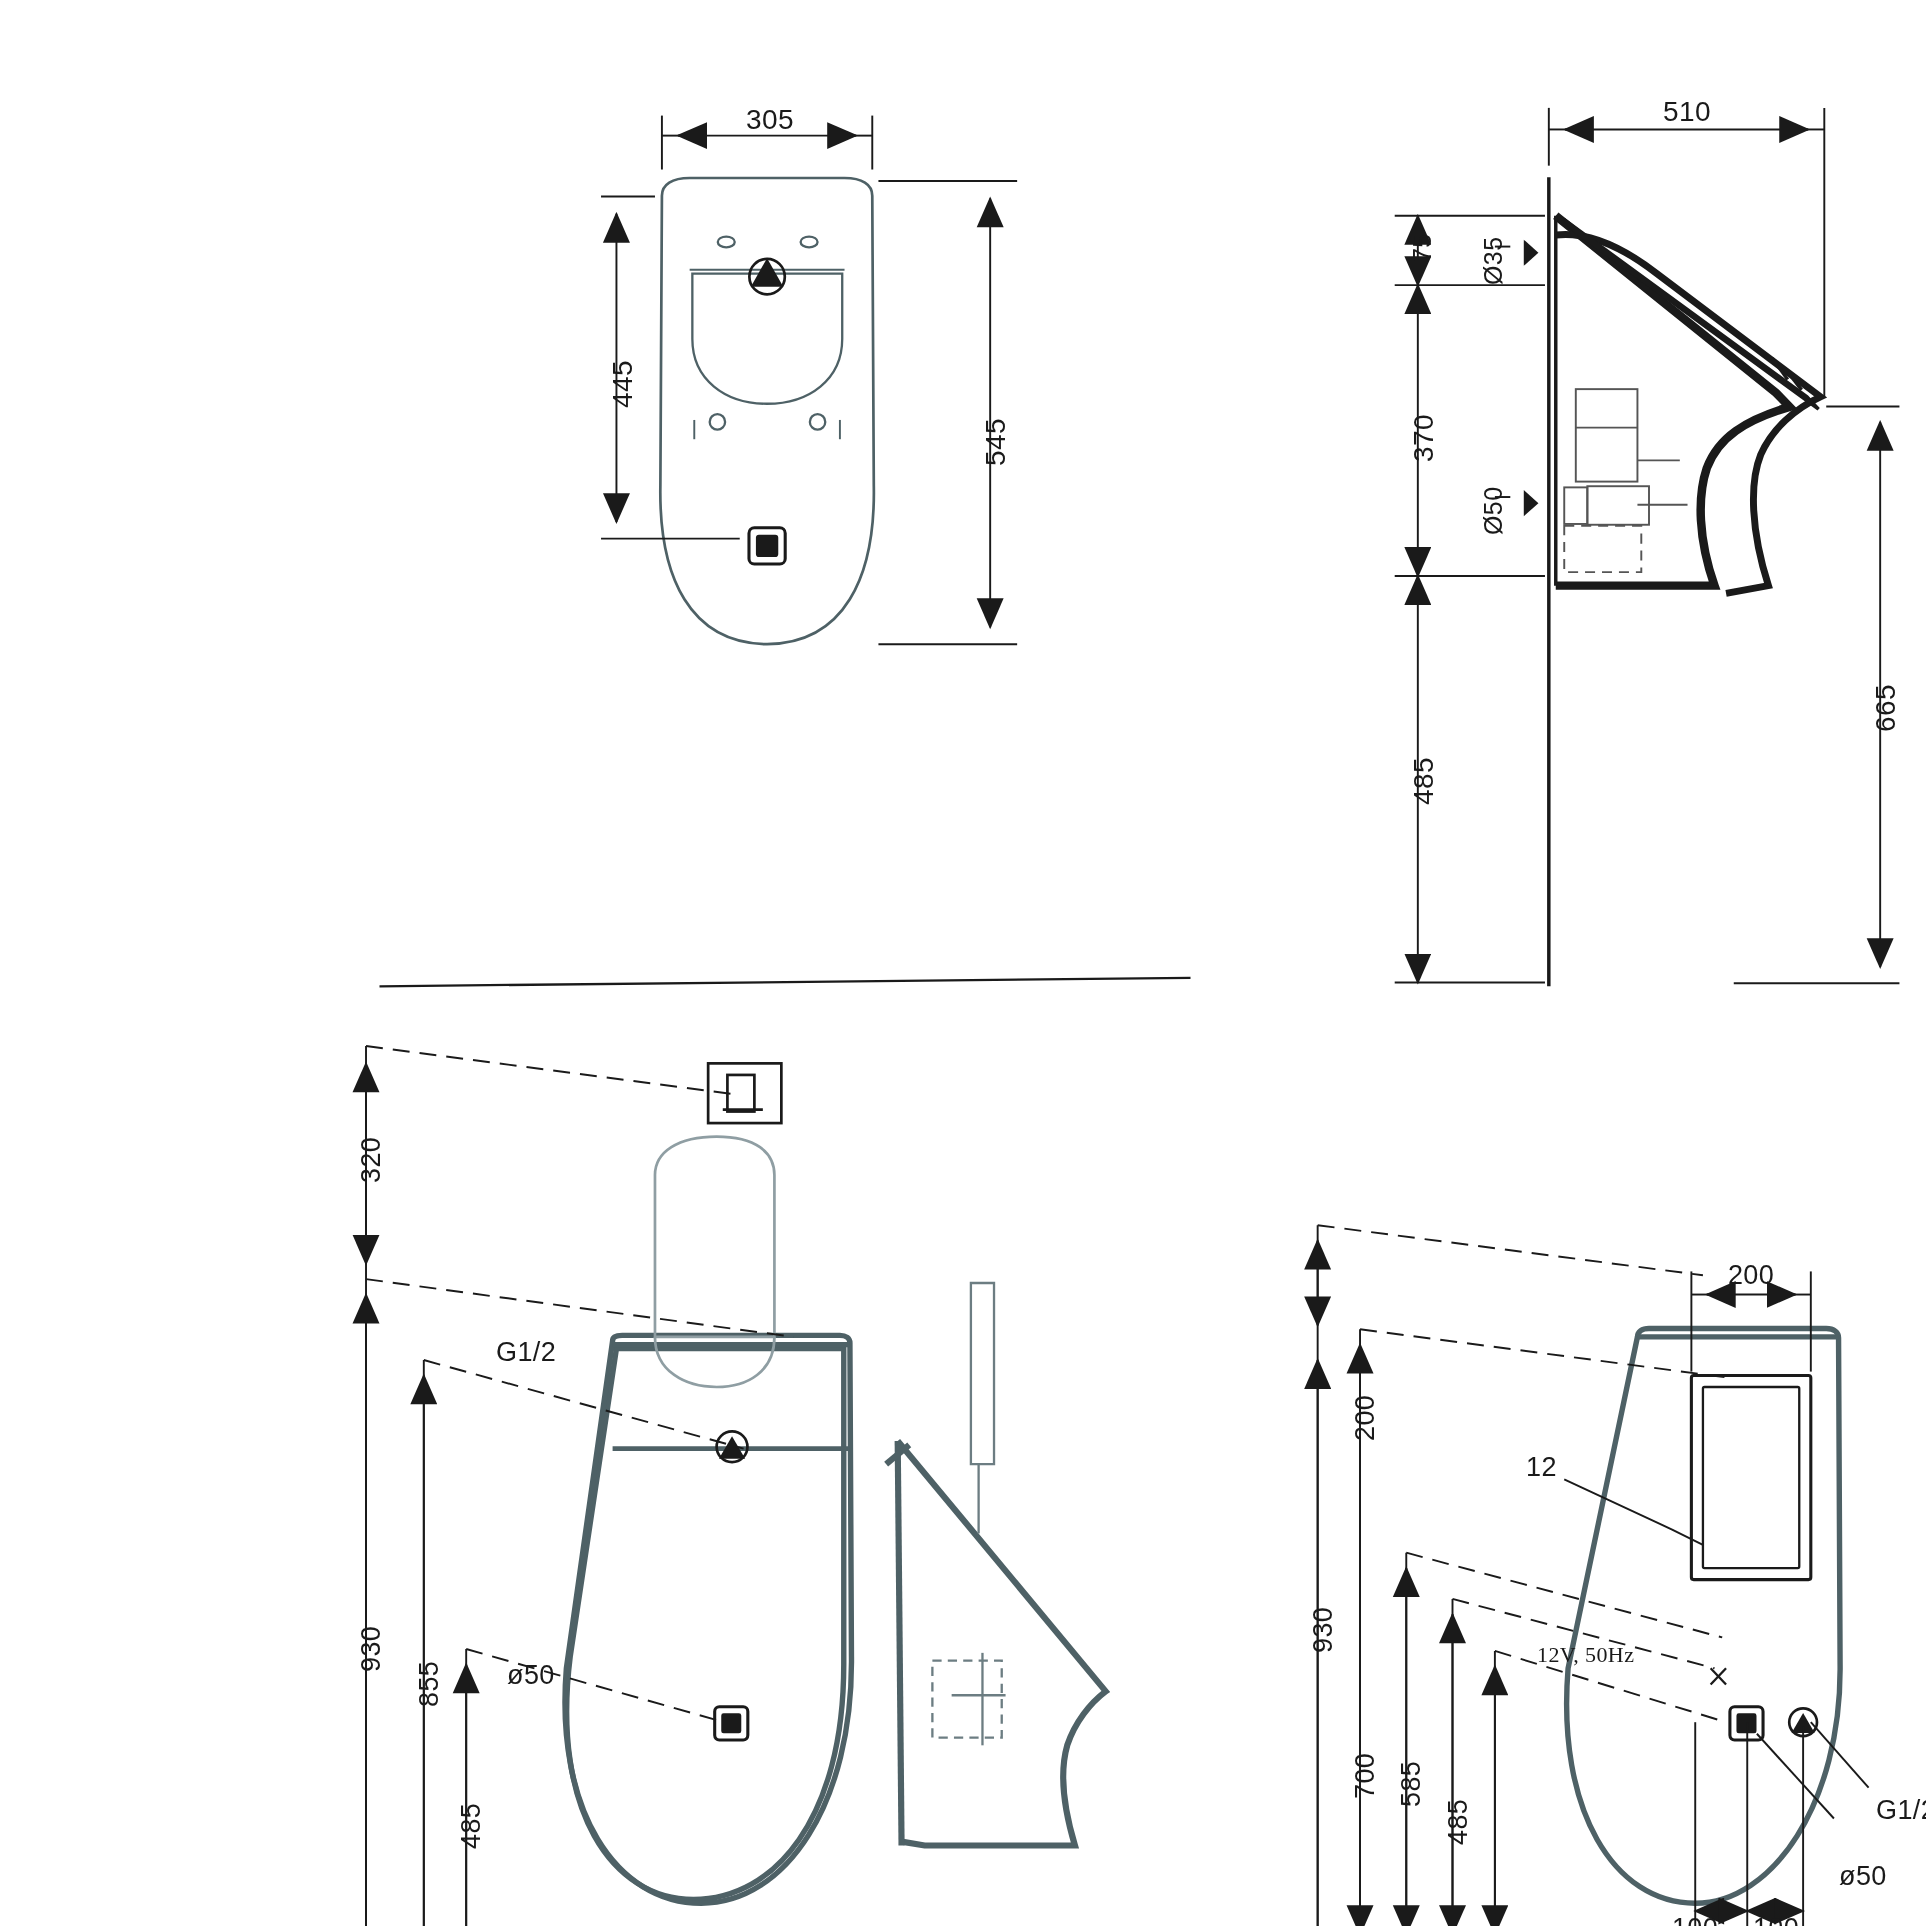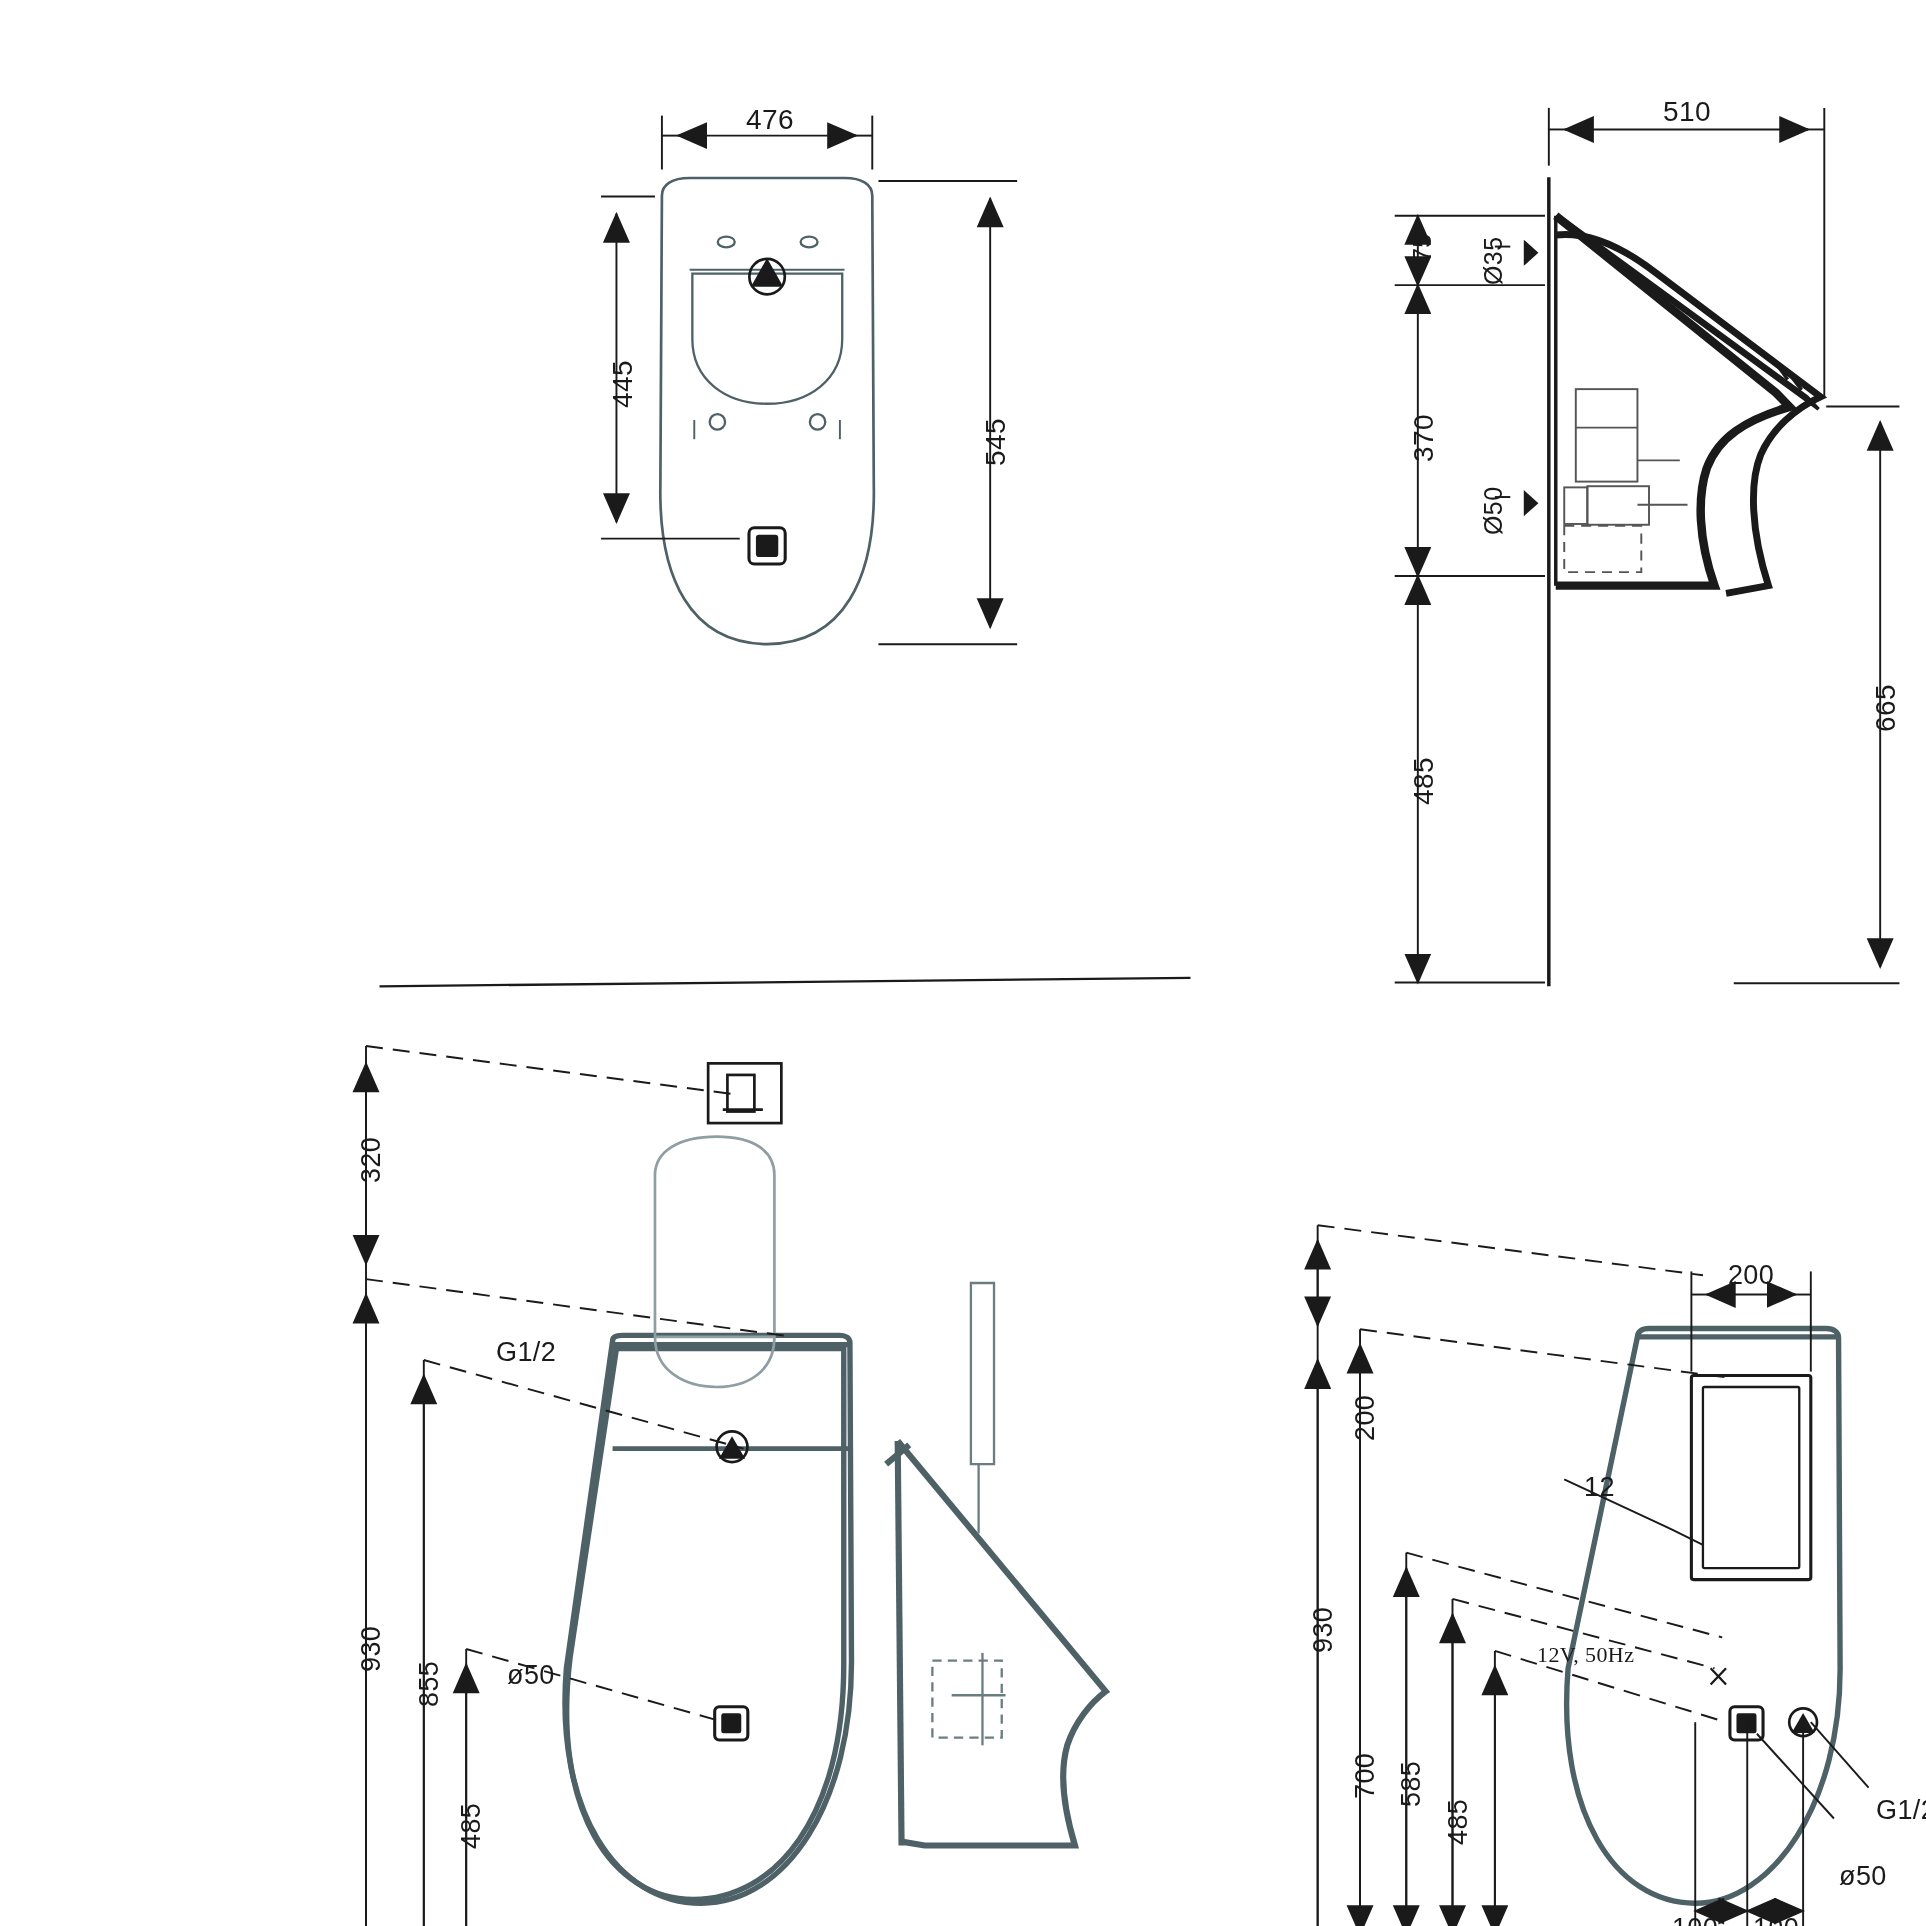--- a/index.html
+++ b/index.html
@@ -308,42 +308,42 @@
 
   <g stroke="#1a1a1a" stroke-width="5" fill="none">
     <path d="M4060,3840 L4340,3970 L4420,4010"></path>
     <path d="M4700,4470 L4850,4640"></path>
     <path d="M4560,4500 L4760,4720"></path>
   </g>
 
   <line x1="3300" y1="5400" x2="5520" y2="5800" stroke="#1a1a1a" stroke-width="6"></line>
 </svg>
 
-<div class="lbl d" style="left:770px;top:104px;transform:translateX(-50%);font-size:28px;">476</div>
+<div class="lbl d" style="left:770px;top:104px;transform:translateX(-50%);font-size:28px;">305</div>
 <div class="lbl d rot" style="left:607px;top:408px;font-size:28px;">445</div>
 <div class="lbl d rot" style="left:980px;top:466px;font-size:28px;">545</div>
 
 <div class="lbl d" style="left:1687px;top:96px;transform:translateX(-50%);font-size:28px;">510</div>
 <div class="lbl d rot" style="left:1408px;top:262px;font-size:25px;">75</div>
 <div class="lbl d rot" style="left:1479px;top:285px;font-size:25px;">Ø35</div>
 <div class="lbl d rot" style="left:1408px;top:462px;font-size:28px;">370</div>
 <div class="lbl d rot" style="left:1479px;top:535px;font-size:25px;">Ø50</div>
 <div class="lbl d rot" style="left:1408px;top:805px;font-size:28px;">485</div>
 <div class="lbl d rot" style="left:1870px;top:732px;font-size:28px;">665</div>
 
 <div class="lbl d rot" style="left:356px;top:1183px;font-size:27px;">320</div>
 <div class="lbl d" style="left:496px;top:1337px;font-size:27px;">G1/2</div>
 <div class="lbl d rot" style="left:356px;top:1672px;font-size:27px;">930</div>
 <div class="lbl d rot" style="left:414px;top:1707px;font-size:27px;">855</div>
 <div class="lbl d" style="left:507px;top:1660px;font-size:27px;">ø50</div>
 <div class="lbl d rot" style="left:456px;top:1849px;font-size:27px;">485</div>
 
 <div class="lbl d" style="left:1751px;top:1260px;transform:translateX(-50%);font-size:27px;">200</div>
 <div class="lbl d rot" style="left:1350px;top:1441px;font-size:27px;">200</div>
-<div class="lbl d" style="left:1584px;top:1452px;font-size:27px;margin-top:20px;">12</div>
+<div class="lbl d" style="left:1526px;top:1452px;font-size:27px;">12</div>
 <div class="lbl d rot" style="left:1308px;top:1653px;font-size:27px;">930</div>
 <div class="lbl d rot" style="left:1350px;top:1799px;font-size:27px;">700</div>
 <div class="lbl d rot" style="left:1396px;top:1807px;font-size:27px;">585</div>
 <div class="lbl d rot" style="left:1443px;top:1845px;font-size:27px;">485</div>
 <div class="lbl d" style="left:1537px;top:1642px;font-size:22px;font-family:Liberation Serif, serif;">12V, 50Hz</div>
 <div class="lbl d" style="left:1876px;top:1795px;font-size:27px;">G1/2</div>
 <div class="lbl d" style="left:1839px;top:1861px;font-size:27px;">ø50</div>
 <div class="lbl d" style="left:1695px;top:1913px;transform:translateX(-50%);font-size:27px;">100</div>
 <div class="lbl d" style="left:1776px;top:1913px;transform:translateX(-50%);font-size:27px;">100</div>
 

